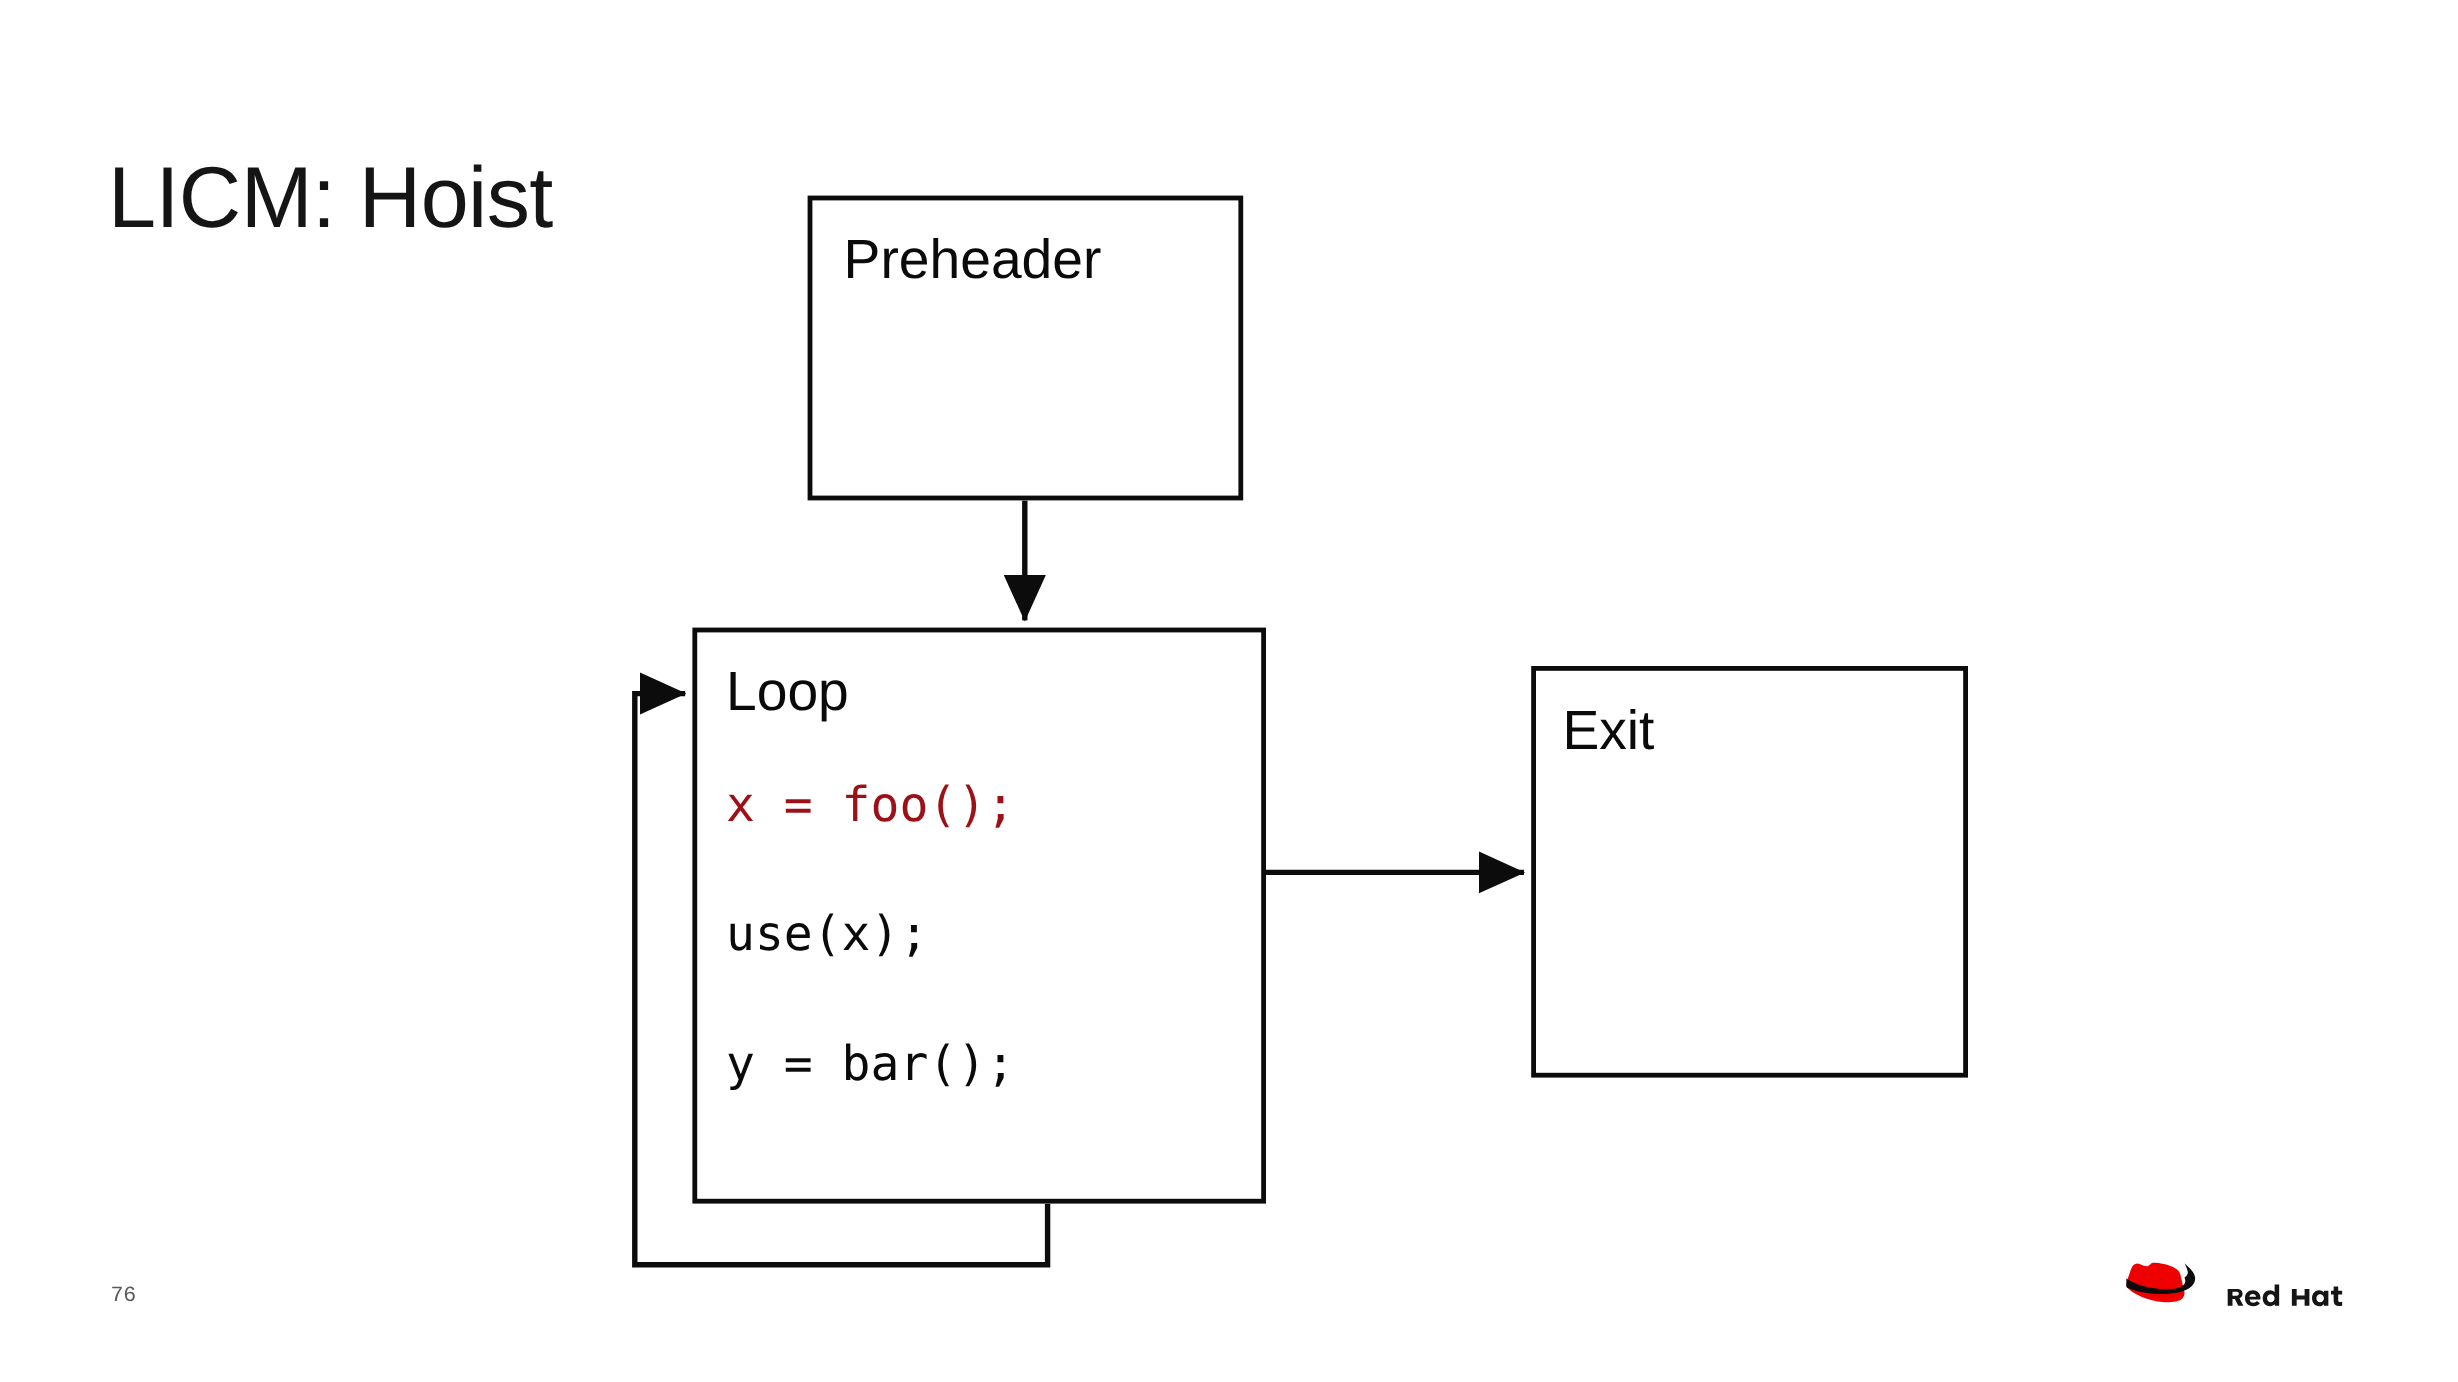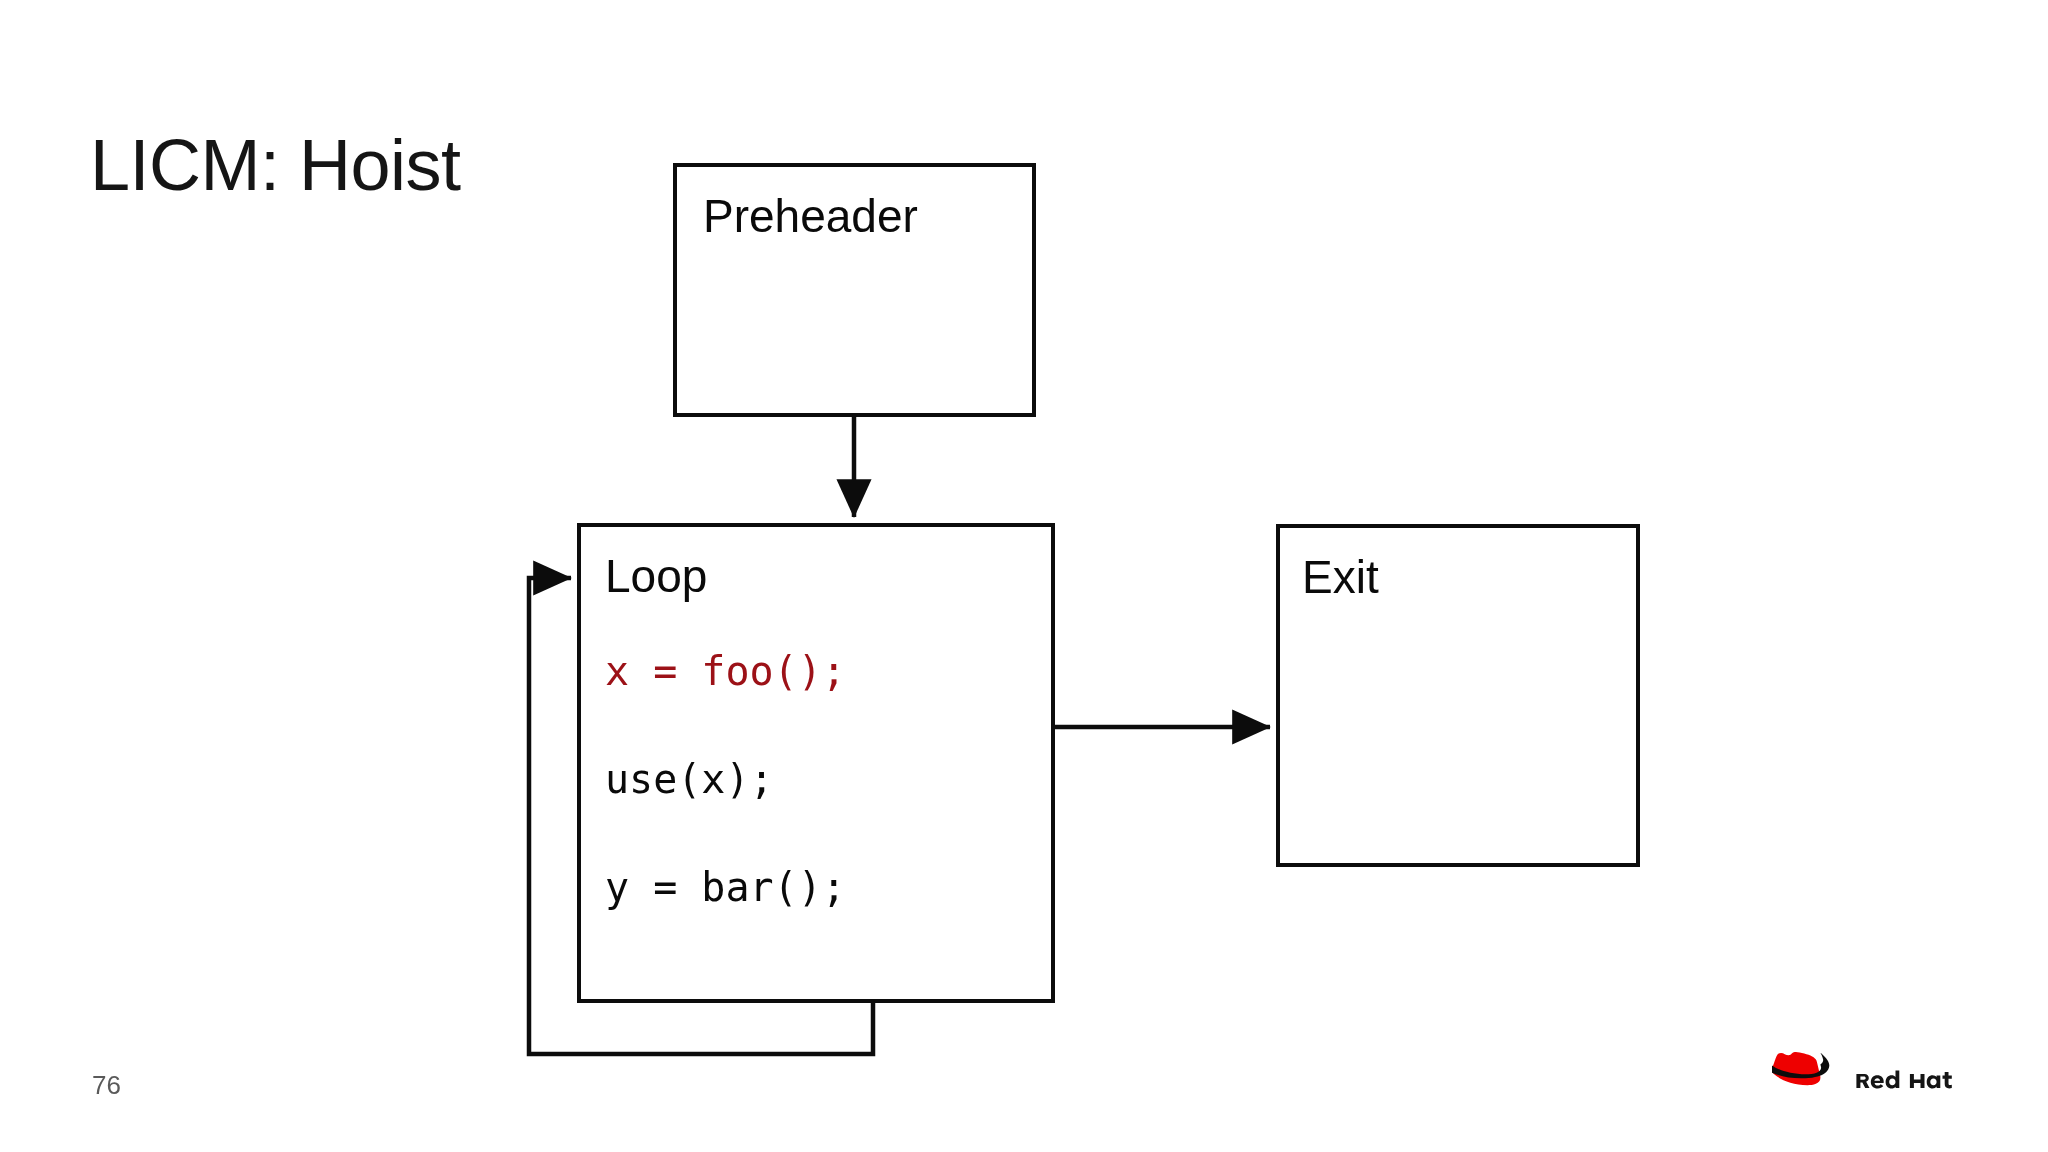--- a/index.html
+++ b/index.html
@@ -55,21 +55,21 @@
     height: 254px;
   }
   #box-loop {
     left: 577px;
     top: 523px;
     width: 478px;
     height: 480px;
   }
   #box-exit {
     left: 1276px;
-    top: 524px;
+    top: 555px;
     width: 364px;
     height: 343px;
   }
 
   .box-label {
     position: absolute;
     font-family: "Liberation Sans", sans-serif;
     font-size: 46px;
     font-weight: 400;
     color: #0a0a0a;
@@ -101,22 +101,22 @@
     white-space: pre;
   }
   #box-exit .code-line { margin-bottom: 0; }
   .code-line.hoist-candidate { color: #9c1117; }
 
   
   #page-number {
     position: absolute;
     left: 92px;
     top: 1070px;
-    font-family: Liberation Sans, sans-serif;
-    font-size: 26px;
+    font-family: Liberation Mono, monospace;
+    font-size: 18px;
     color: #5a5a5a;
   }
 
   
   #redhat-logo {
     position: absolute;
     left: 1772px;
     top: 1052px;
     width: 224px;
     height: 62px;

